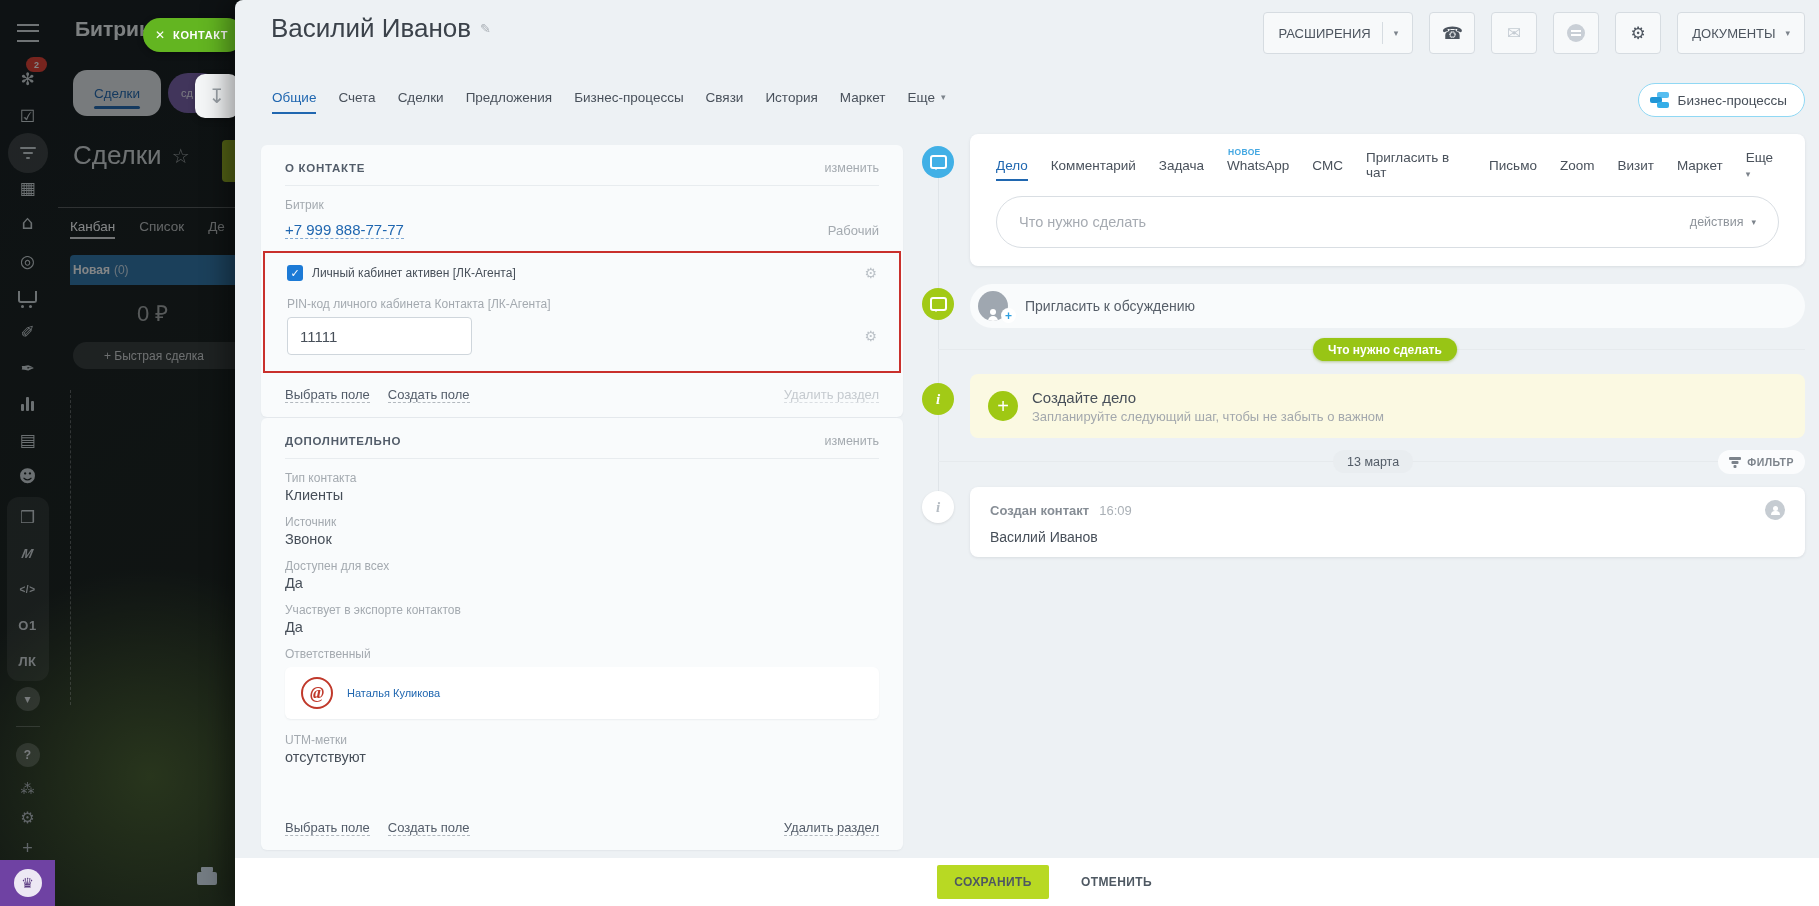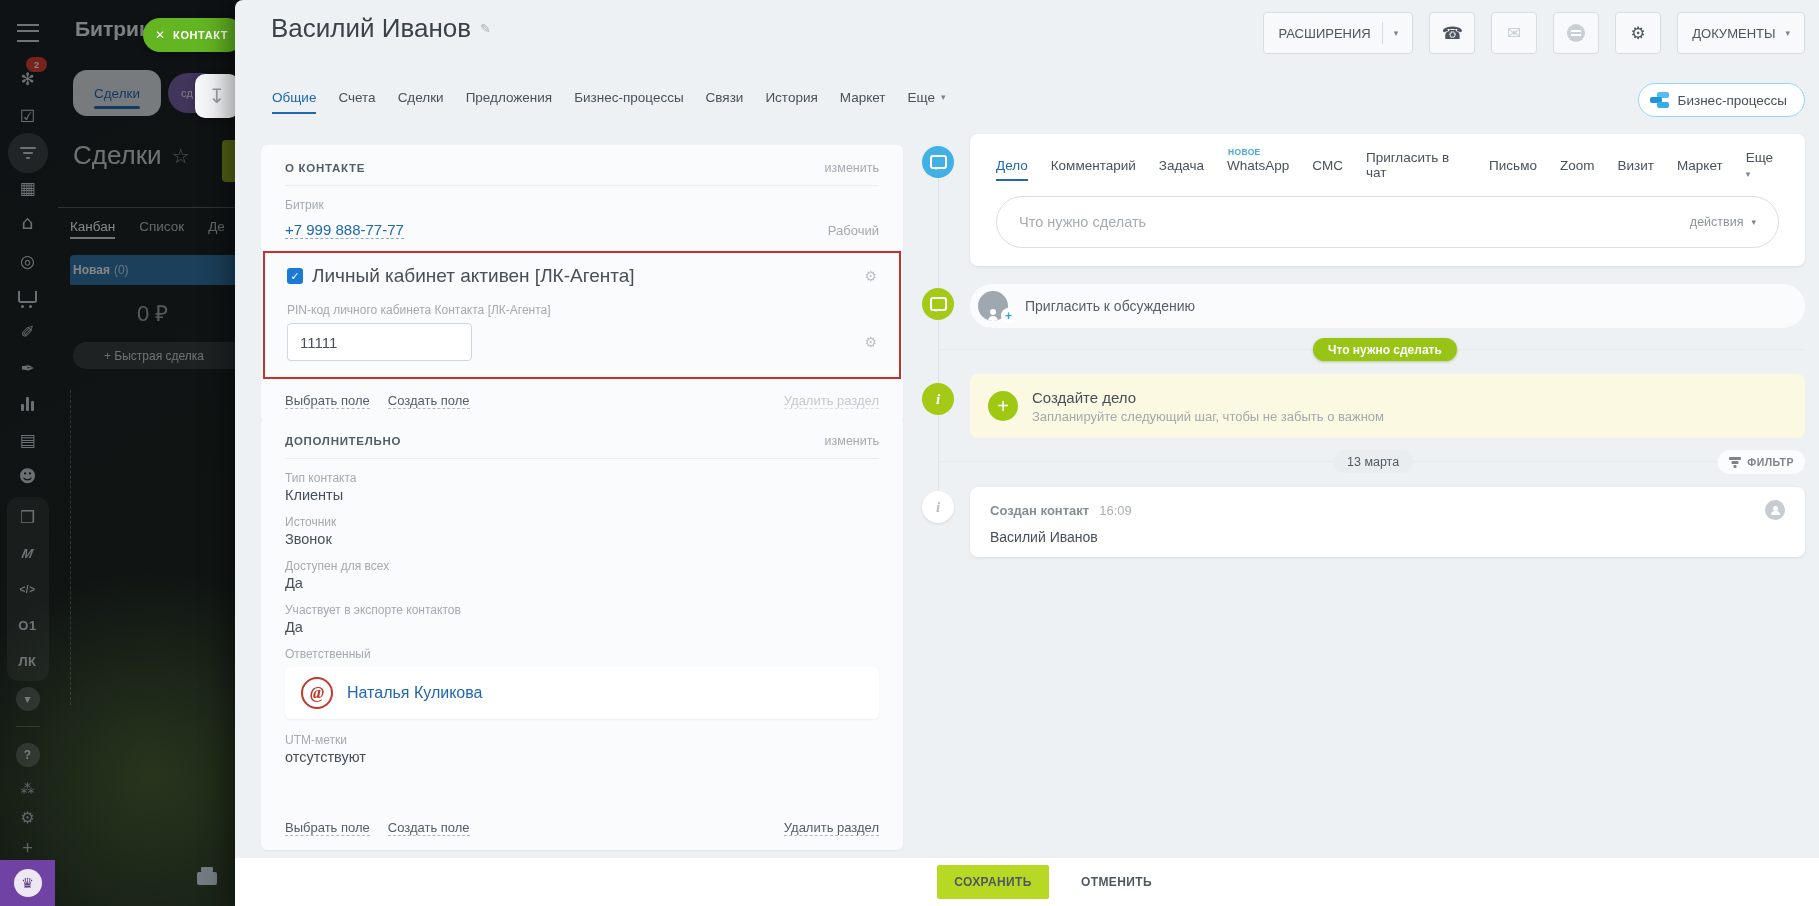--- a/index.html
+++ b/index.html
@@ -107,35 +107,35 @@
   .card-head .e{font-size:12.5px;color:#a4aab0;cursor:pointer;}
   .card-hr{margin-top:10px;border-bottom:1px solid #e8ecef;}
   .flabel{font-size:12px;color:#a4aab0;margin-top:12px;}
   .fvalue{font-size:14.5px;color:#474f59;margin-top:2px;}
   .phone-row{display:flex;justify-content:space-between;align-items:baseline;margin-top:9px;}
   .phone-link{font-size:15px;color:#2067b0;border-bottom:1px dashed rgba(32,103,176,.55);cursor:pointer;}
   .phone-type{font-size:13px;color:#a4aab0;}
   .redbox{margin:12px -22px 0;border:2px solid #c9302c;padding:12px 22px 16px;}
   .cbrow{display:flex;align-items:center;gap:9px;}
   .cbox{width:16px;height:16px;border-radius:3px;background:#1c7ad6;color:#fff;font-size:11px;display:flex;align-items:center;justify-content:center;}
-  .cblabel{font-size:19px;color:#474f59;flex:1;}
+  .cblabel{font-size:12px;color:#474f59;flex:1;}
   .gear-sm{font-size:14px;color:#bcc2c8;cursor:pointer;}
   .pinrow{display:flex;justify-content:space-between;align-items:center;margin-top:6px;}
   .pin-input{width:185px;height:38px;border:1px solid #cfd6dc;border-radius:4px;background:#fff;padding:0 12px;
     font-size:15px;color:#474f59;font-family:"Liberation Sans",sans-serif;box-sizing:border-box;}
   .card-foot{display:flex;gap:18px;margin-top:14px;font-size:13px;}
   .flink{color:#535c69;border-bottom:1px dashed #b2b8be;cursor:pointer;}
   .flink.light{margin-left:auto;color:#c5cacf;border-bottom-color:#dadee2;}
   .flink.dark{margin-left:auto;color:#535c69;}
   .resp-card{margin:6px 0 14px;background:#fff;border-radius:6px;box-shadow:0 1px 2px rgba(60,70,80,.07);
     padding:10px 16px;display:flex;align-items:center;gap:14px;}
   .at-avatar{width:32px;height:32px;border-radius:50%;border:2px solid #c0392b;box-sizing:border-box;
     display:flex;align-items:center;justify-content:center;color:#c0392b;
     font-family:"Liberation Serif",serif;font-style:italic;font-weight:bold;font-size:17px;background:#fff;}
-  .resp-name{font-size:16px;color:#2067b0;cursor:pointer;}
+  .resp-name{font-size:11px;color:#2067b0;cursor:pointer;}
 
   
   .tline{position:absolute;left:703px;top:162px;height:346px;width:1px;background:#dfe4e8;}
   .tmark{position:absolute;left:687px;width:32px;height:32px;border-radius:50%;display:flex;align-items:center;justify-content:center;}
   .bubble{position:relative;width:13px;height:10px;border:2px solid #fff;border-radius:3px;}
   .bubble::after{content:"";position:absolute;left:1px;bottom:-6px;border:3px solid transparent;border-top-color:#fff;}
   .i-glyph{font-family:"Liberation Serif",serif;font-weight:bold;font-style:italic;font-size:15px;color:#fff;}
   .tcard{position:absolute;left:735px;width:835px;background:#fff;border-radius:8px;box-shadow:0 1px 3px rgba(70,80,95,.12);box-sizing:border-box;}
   .ttabs{display:flex;gap:23px;font-size:13.5px;color:#49515b;align-items:center;}
   .ttab{cursor:pointer;position:relative;}

